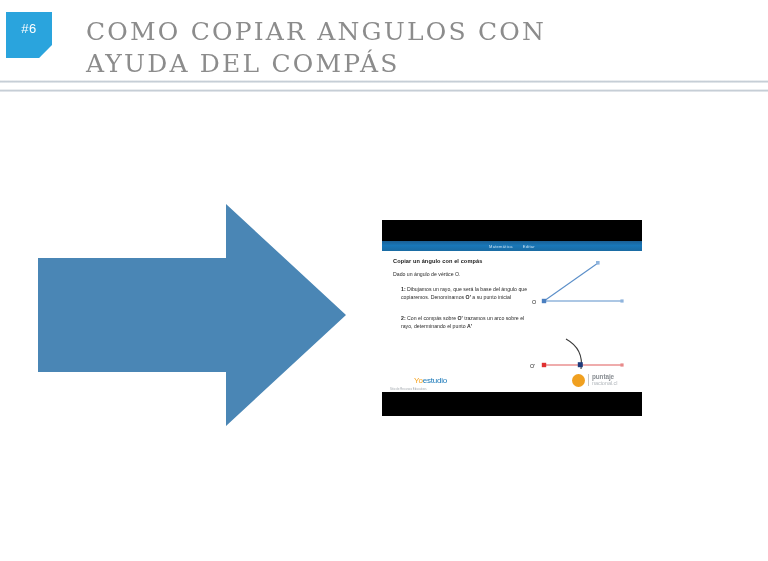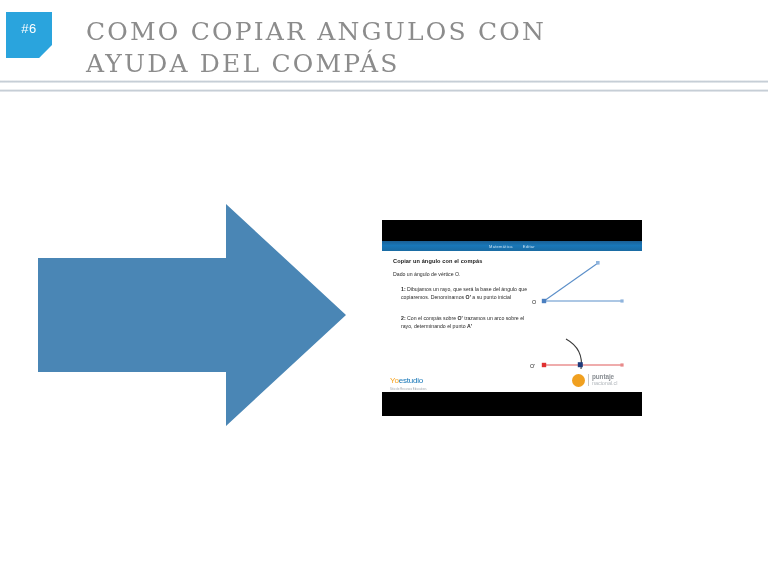--- a/index.html
+++ b/index.html
@@ -174,20 +174,21 @@
     left: 8px;
     top: 118px;
     width: 74px;
     height: 20px;
   }
   .logo-yo-text {
     font-size: 8px;
     font-weight: normal;
     color: #f7a21b;
     letter-spacing: -0.2px;
+    margin-left: 24px;
   }
   .logo-estudio-text {
     font-size: 8px;
     font-weight: normal;
     color: #1877b8;
     letter-spacing: -0.2px;
   }
   .logo-yo-sub {
     font-size: 2.6px;
     color: #9aa0a6;

